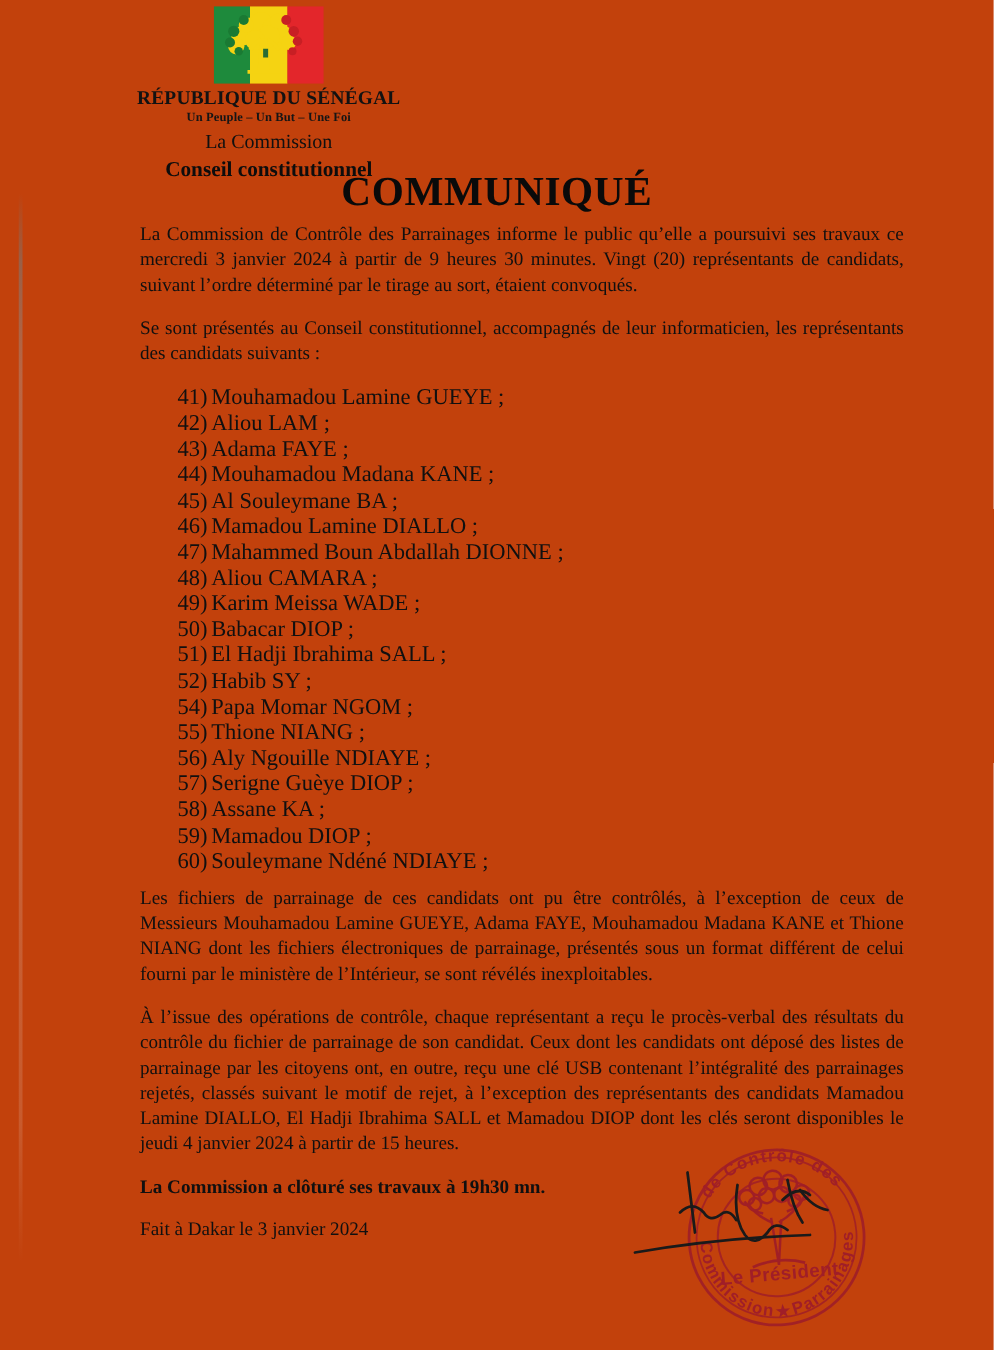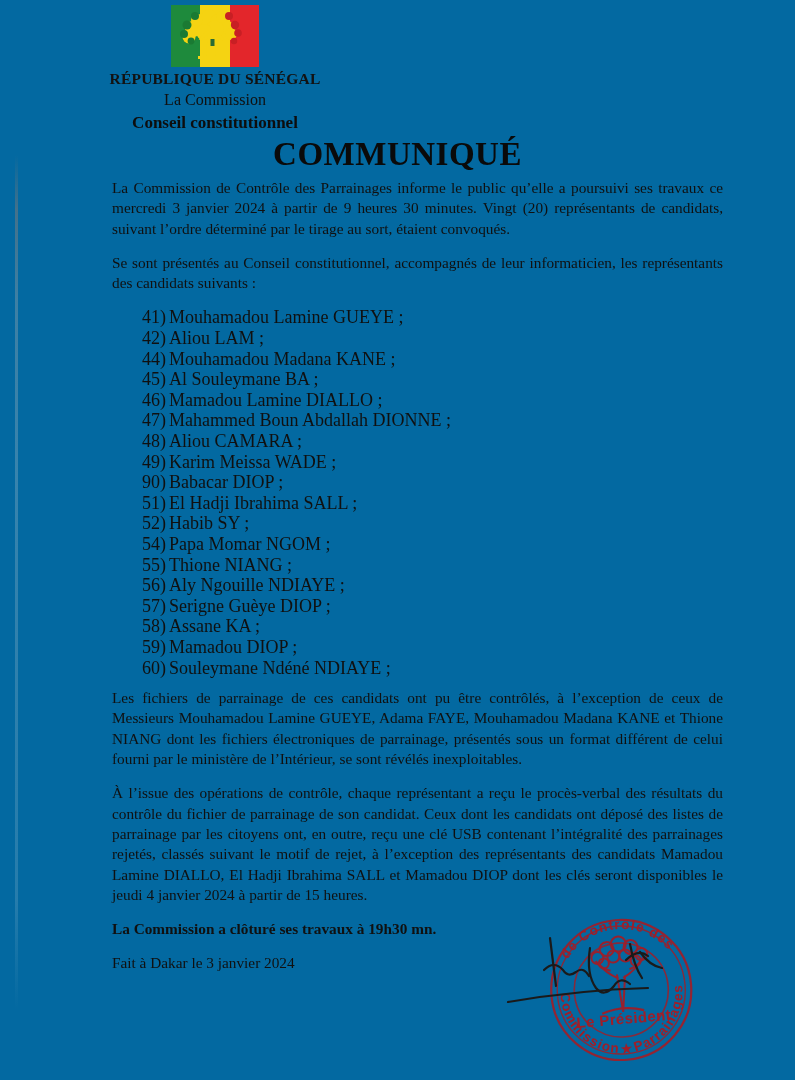--- a/index.html
+++ b/index.html
@@ -12,21 +12,21 @@
     height: 1080px;
     overflow: hidden;
     font-family: "Liberation Serif", "DejaVu Serif", serif;
     color: #0d0d0d;
   }
 
   #page {
     position: relative;
     width: 795px;
     height: 1080px;
-    background: #0369a1;
+    background: #c2410c;
     box-sizing: border-box;
   }
 
   
   #page-edge-left {
     position: absolute;
     left: 15px;
     top: 0;
     width: 3px;
     height: 1080px;
@@ -232,44 +232,46 @@
           <path d="M39.5 34 h4 v7 h-4 Z" fill="#2a6b34"></path>
           <path d="M38 26 q-6 4 -9 9" stroke="#f5d312" stroke-width="3" fill="none"></path>
           <path d="M43 26 q6 4 9 9" stroke="#f5d312" stroke-width="3" fill="none"></path>
           <rect x="27" y="51" width="26" height="3" fill="#f5d312"></rect>
         </svg>
       </div>
     </div>
 
     <div class="lh-line" id="lh-republic">RÉPUBLIQUE DU SÉNÉGAL</div>
 
+    <div class="lh-line" id="lh-motto">Un Peuple – Un But – Une Foi</div>
 
     <div class="lh-line" id="lh-commission">La Commission</div>
 
     <div class="lh-line" id="lh-council">Conseil constitutionnel</div>
   </div>
 
   <div id="doc-title">COMMUNIQUÉ</div>
 
   <div id="body-block">
 
     <p class="para">La Commission de Contrôle des Parrainages informe le public qu’elle a poursuivi ses travaux ce mercredi 3 janvier 2024 à partir de 9 heures 30 minutes. Vingt (20) représentants de candidats, suivant l’ordre déterminé par le tirage au sort, étaient convoqués.</p>
 
     <p class="para">Se sont présentés au Conseil constitutionnel, accompagnés de leur informaticien, les représentants des candidats suivants :</p>
 
     <ul id="candidates-list">
       <li><span class="li-num">41)</span><span>Mouhamadou Lamine GUEYE ;</span></li>
       <li><span class="li-num">42)</span><span>Aliou LAM ;</span></li>
+      <li><span class="li-num">43)</span><span>Adama FAYE ;</span></li>
       <li><span class="li-num">44)</span><span>Mouhamadou Madana KANE ;</span></li>
       <li><span class="li-num">45)</span><span>Al Souleymane BA ;</span></li>
       <li><span class="li-num">46)</span><span>Mamadou Lamine DIALLO ;</span></li>
       <li><span class="li-num">47)</span><span>Mahammed Boun Abdallah DIONNE ;</span></li>
       <li><span class="li-num">48)</span><span>Aliou CAMARA ;</span></li>
       <li><span class="li-num">49)</span><span>Karim Meissa WADE ;</span></li>
-      <li><span class="li-num">90)</span><span>Babacar DIOP ;</span></li>
+      <li><span class="li-num">50)</span><span>Babacar DIOP ;</span></li>
       <li><span class="li-num">51)</span><span>El Hadji Ibrahima SALL ;</span></li>
       <li><span class="li-num">52)</span><span>Habib SY ;</span></li>
       <li><span class="li-num">54)</span><span>Papa Momar NGOM ;</span></li>
       <li><span class="li-num">55)</span><span>Thione NIANG ;</span></li>
       <li><span class="li-num">56)</span><span>Aly Ngouille NDIAYE ;</span></li>
       <li><span class="li-num">57)</span><span>Serigne Guèye DIOP ;</span></li>
       <li><span class="li-num">58)</span><span>Assane KA ;</span></li>
       <li><span class="li-num">59)</span><span>Mamadou DIOP ;</span></li>
       <li><span class="li-num">60)</span><span>Souleymane Ndéné NDIAYE ;</span></li>
     </ul>

